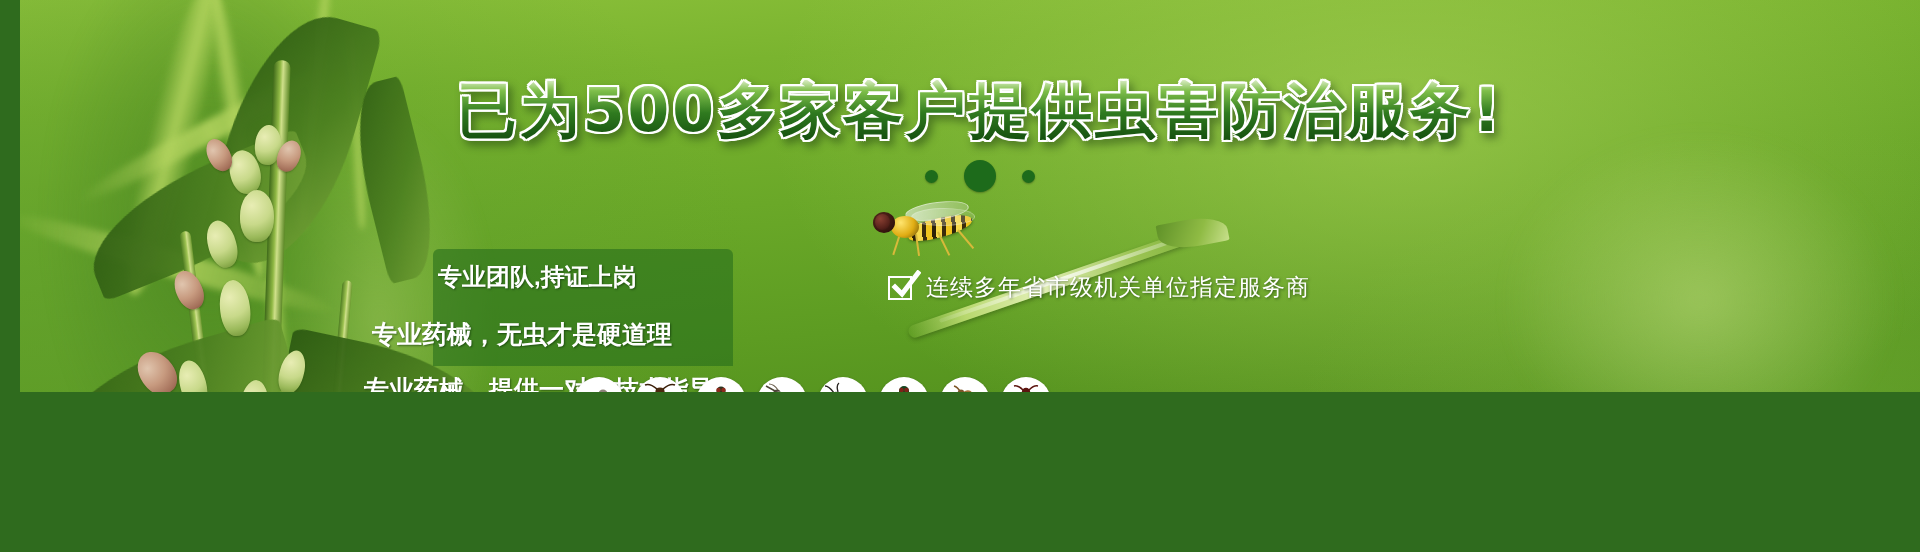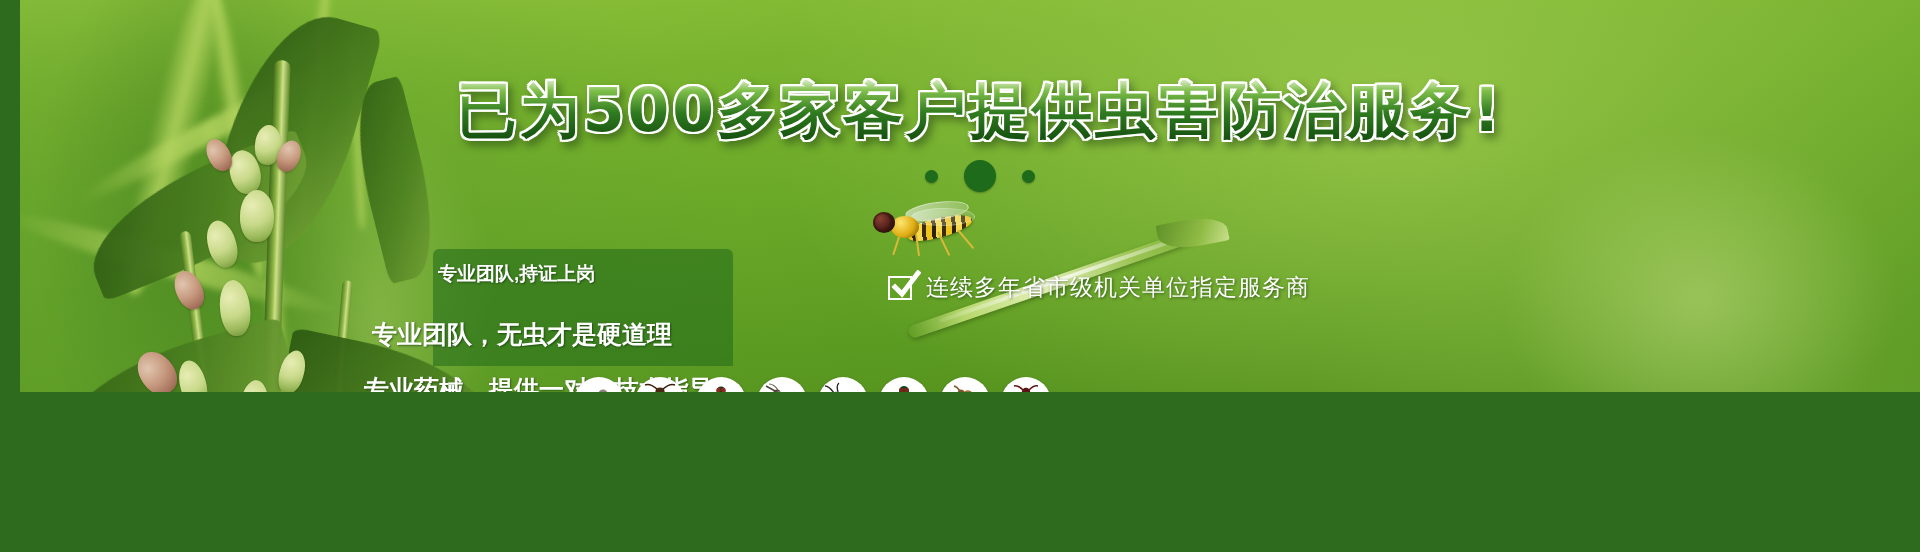--- a/index.html
+++ b/index.html
@@ -101,21 +101,21 @@
   .dots{position:absolute;left:0;right:0;top:160px;display:flex;justify-content:center;align-items:center;gap:26px;}
   .dot{border-radius:50%;background:#1d6b1b;box-shadow:0 1px 2px rgba(0,0,0,.3);}
   .dot.sm{width:13px;height:13px;}
   .dot.lg{width:32px;height:32px;}
   
   .panel{position:absolute;left:413px;top:249px;width:300px;height:117px;
     background:rgba(41,112,28,.62);border-radius:6px 6px 0 0;}
   .panel-lines{position:absolute;left:330px;top:215px;width:420px;}
   .pline{color:#ffffff;font-weight:bold;white-space:nowrap;
     text-shadow:1px 1px 2px rgba(10,40,5,.55);}
-  .pl1{position:absolute;left:88px;top:46px;font-size:19px;letter-spacing:0px;}
+  .pl1{position:absolute;left:88px;top:46px;font-size:24px;letter-spacing:0px;}
   .pl2{position:absolute;left:22px;top:103px;font-size:25px;letter-spacing:0px;}
   .pl3{position:absolute;left:14px;top:158px;font-size:25px;letter-spacing:0px;}
   
   .checks{position:absolute;left:868px;top:272px;}
   .crow{display:flex;align-items:center;gap:14px;margin-bottom:25px;}
   .cbox{width:24px;height:24px;border:2px solid #ffffff;position:relative;flex:0 0 auto;}
   .cbox svg{position:absolute;left:1px;top:-8px;width:30px;height:30px;}
   .ctext{color:#ffffff;font-size:23px;font-weight:400;white-space:nowrap;
     text-shadow:1px 1px 3px rgba(10,40,5,.6);letter-spacing:1px;}
   
@@ -190,21 +190,21 @@
 
   <div class="dots">
     <span class="dot sm"></span>
     <span class="dot lg"></span>
     <span class="dot sm"></span>
   </div>
 
   <div class="panel"></div>
   <div class="panel-lines">
     <div class="pline pl1">专业团队,持证上岗</div>
-    <div class="pline pl2">专业团队，无虫才是硬道理</div>
+    <div class="pline pl2">专业药械，无虫才是硬道理</div>
     <div class="pline pl3">专业药械，提供一对一技术指导</div>
   </div>
 
   <div class="checks">
     <div class="crow">
       <span class="cbox">
         <svg viewBox="0 0 30 30">
             <path d="M4 17 L11 24 L27 3" fill="none" stroke="#ffffff" stroke-width="5" stroke-linecap="square"></path>
           </svg>
       </span>

